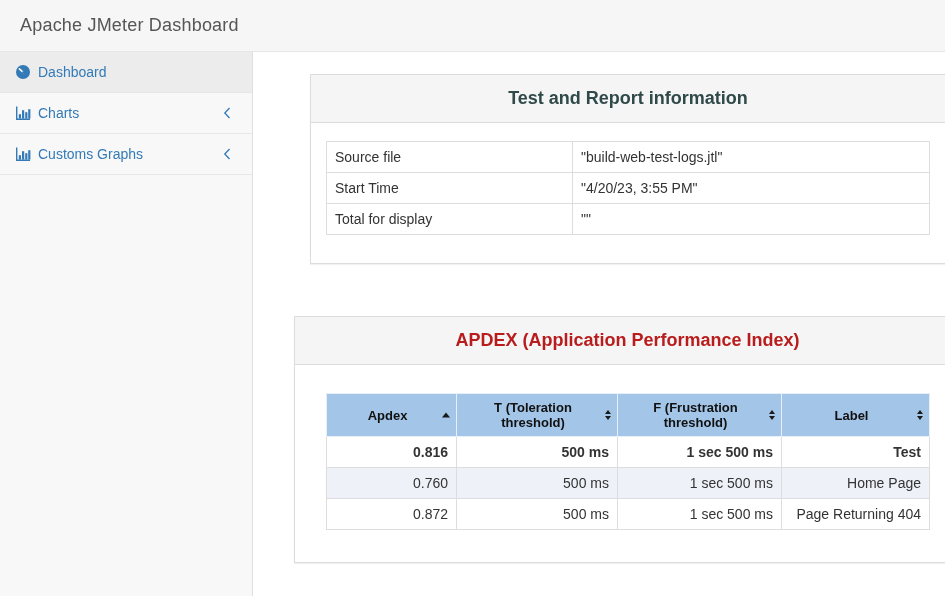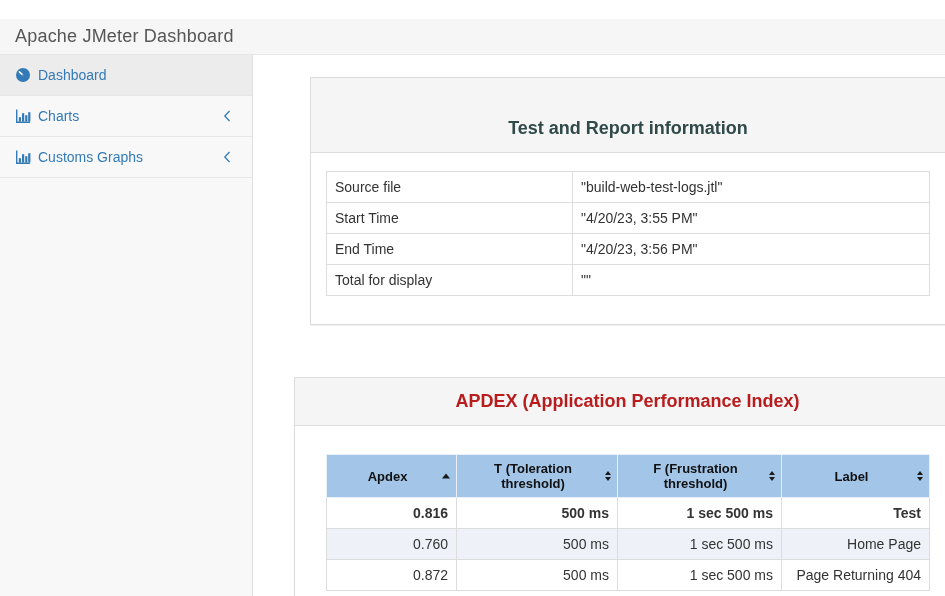--- a/index.html
+++ b/index.html
@@ -11,27 +11,26 @@
   .screen {
     width: 945px;
     height: 596px;
     overflow: hidden;
     background: #fff;
     position: relative;
   }
 
   
   .navbar {
-    height: 36px;
+    height: 52px;
     background: #f6f6f6;
     border-bottom: 1px solid #e7e7e7;
     display: flex;
     align-items: center;
-    padding-left: 15px;
-    margin-top: 19px;
+    padding-left: 20px;
   }
   .brand {
     font-size: 18px;
     color: #565656;
     letter-spacing: .2px;
   }
 
   
   .layout { display: flex; height: 544px; gap: 28px; }
 
@@ -70,21 +69,21 @@
     border: 1px solid #dcdcdc;
     box-shadow: 0 1px 1px rgba(0,0,0,.05);
   }
   .panel-heading {
     background: #f5f5f5;
     border-bottom: 1px solid #ddd;
     text-align: center;
     padding: 13px 15px;
   }
   .panel-title { font-size: 18px; font-weight: bold; }
-  .title-info  { color: #304a4a; margin-top: 27px; }
+  .title-info  { color: #304a4a; }
   .title-apdex { color: #b91c1c; }
 
   .panel-info  { margin: 22px 30px 0 29px; }
   .panel-info .panel-body  { padding: 18px 15px 28px; }
   .panel-apdex { margin: 52px 15px 0 13px; }
   .panel-apdex .panel-body { padding: 28px 30px 32px 31px; }
 
   
   table { border-collapse: collapse; width: 100%; table-layout: fixed; }
   .info-table td {
@@ -220,24 +219,20 @@
                 <col>
               </colgroup>
             <tbody>
               <tr>
                 <td>Source file</td>
                 <td>"build-web-test-logs.jtl"</td>
               </tr>
               <tr>
                 <td>Start Time</td>
                 <td>"4/20/23, 3:55 PM"</td>
-              </tr>
-              <tr>
-                <td>End Time</td>
-                <td>"4/20/23, 3:56 PM"</td>
               </tr>
               <tr>
                 <td>Total for display</td>
                 <td>""</td>
               </tr>
             </tbody>
           </table>
         </div>
       </section>
 

